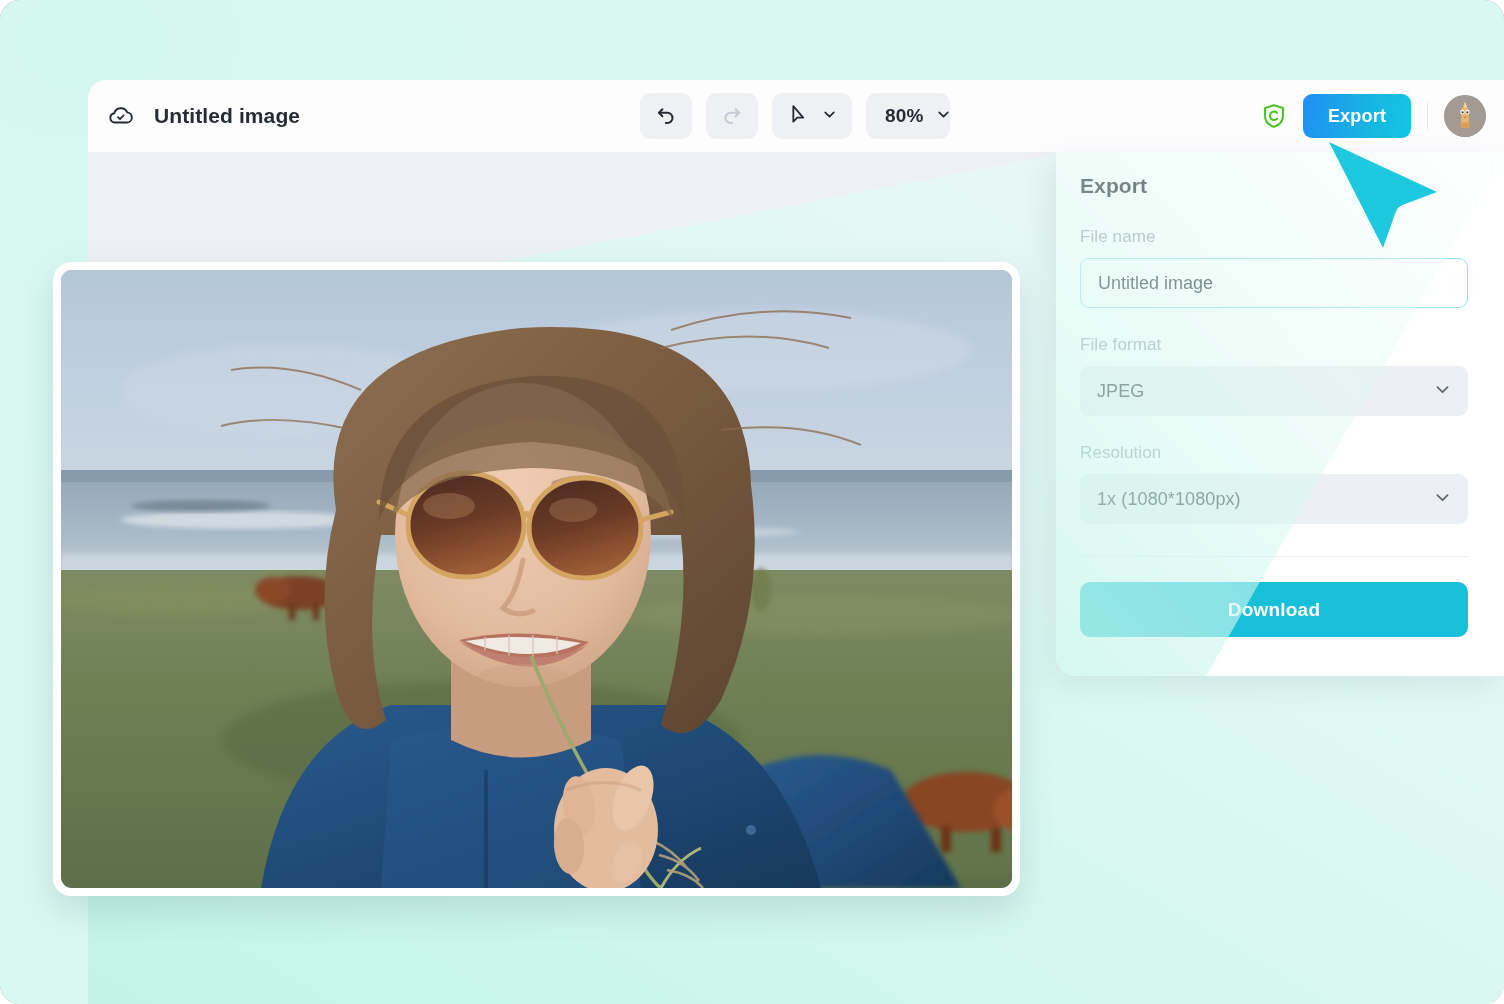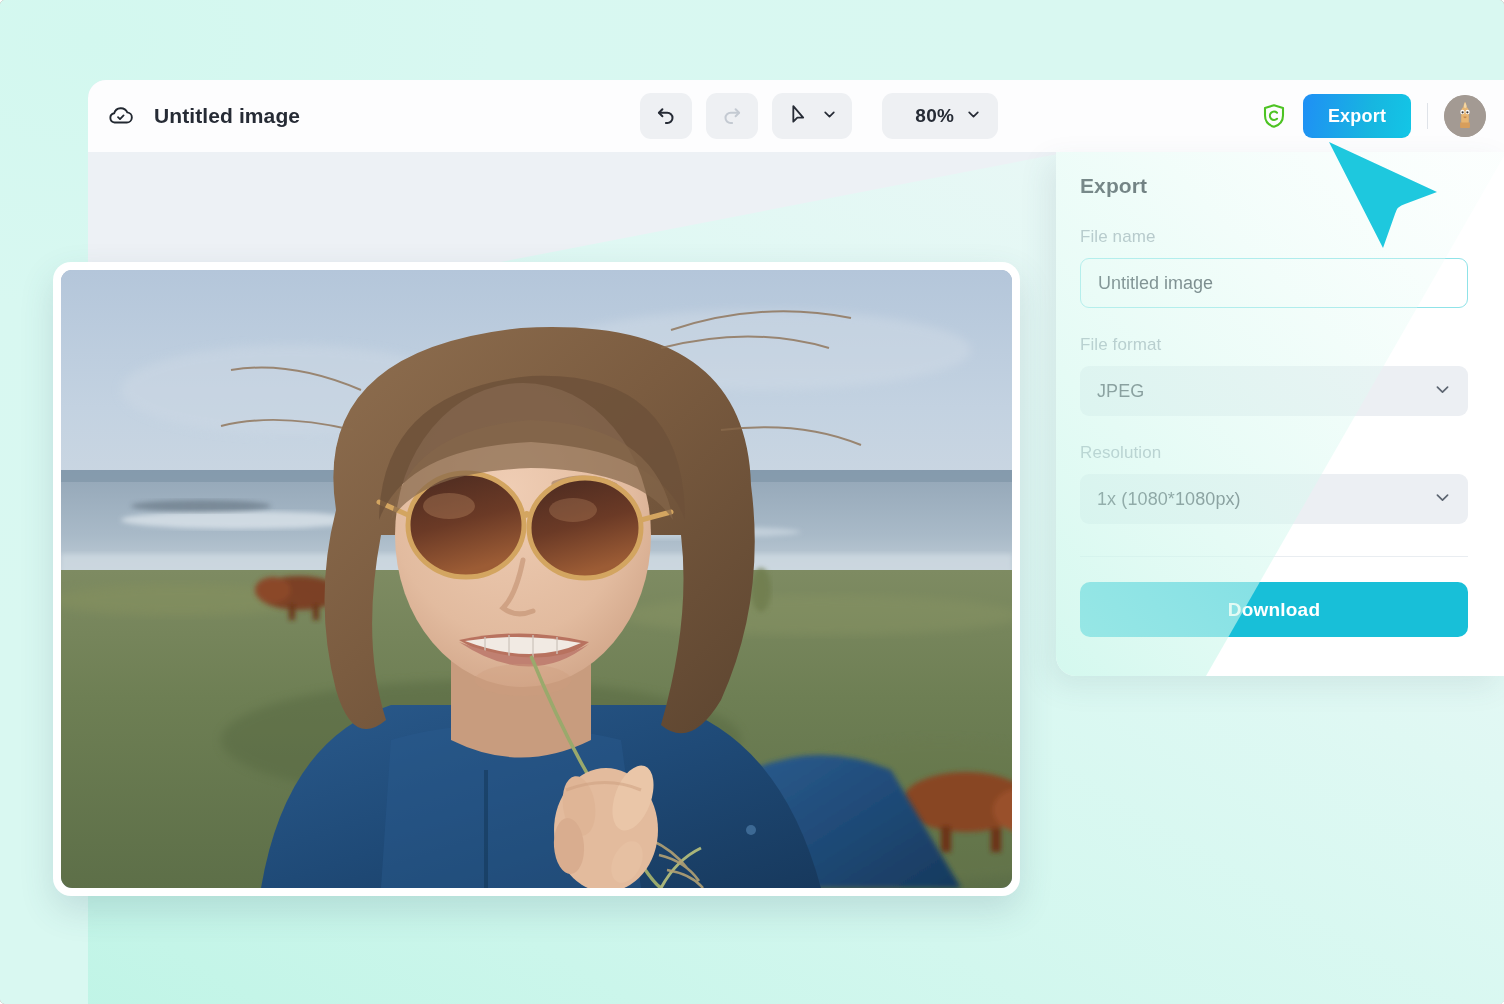--- a/index.html
+++ b/index.html
@@ -9,21 +9,21 @@
     height: 1004px;
     overflow: hidden;
     font-family: "Liberation Sans", sans-serif;
   }
 
   #stage {
     position: relative;
     width: 1504px;
     height: 1004px;
     background: #7f1d1d;
-    border-radius: 5px;
+    border-radius: 20px;
     overflow: hidden;
   }
 
   
   .page-bg {
     position: absolute;
     inset: 0;
     background:
       radial-gradient(900px 600px at 6% 4%, #d3f8ef 0%, #d8f8f1 45%, #d9f8f1 100%),
       #d6f7ef;
@@ -93,21 +93,21 @@
 
   .tb-combo {
     height: 46px;
     border-radius: 11px;
     background: #eef0f3;
     display: flex; align-items: center; justify-content: center;
     gap: 12px;
     padding: 0 15px;
     cursor: pointer;
   }
-  .tb-combo.zoom { width: 116px; justify-content: flex-end; padding: 0 17px 0 19px; margin-left: 16px; }
+  .tb-combo.zoom { width: 84px; justify-content: space-between; padding: 0 17px 0 19px; }
 
   .zoom-val {
     font-size: 19px;
     font-weight: 700;
     color: #262b35;
     letter-spacing: .2px;
   }
 
   .tb-right {
     position: absolute;

